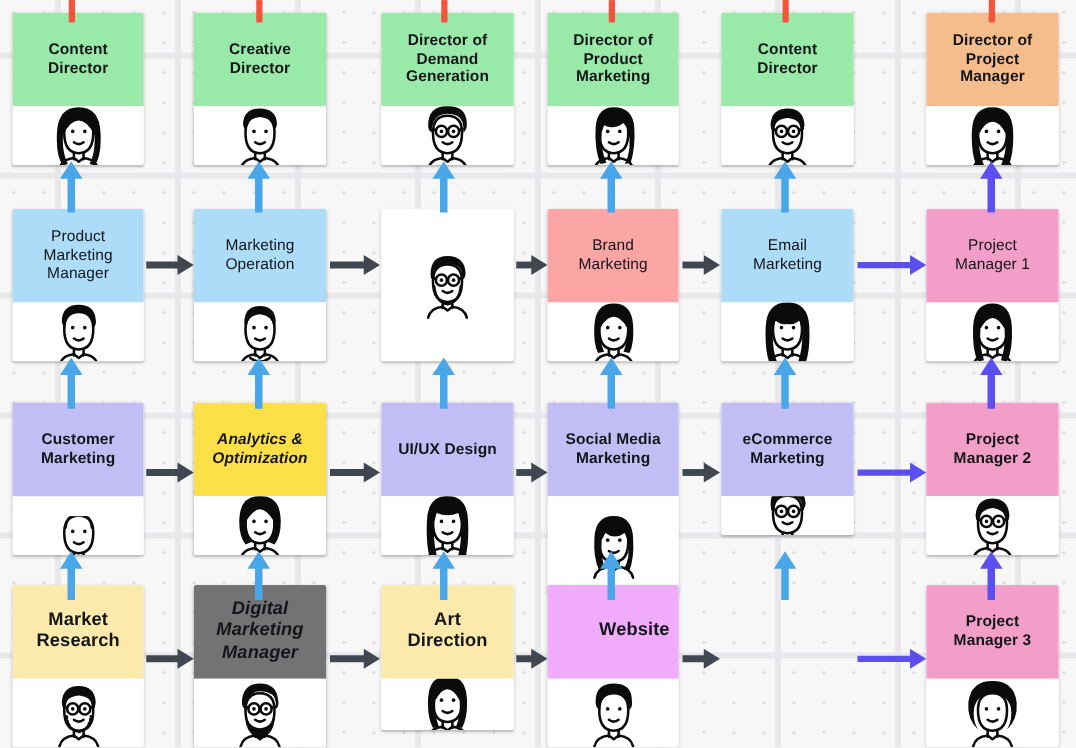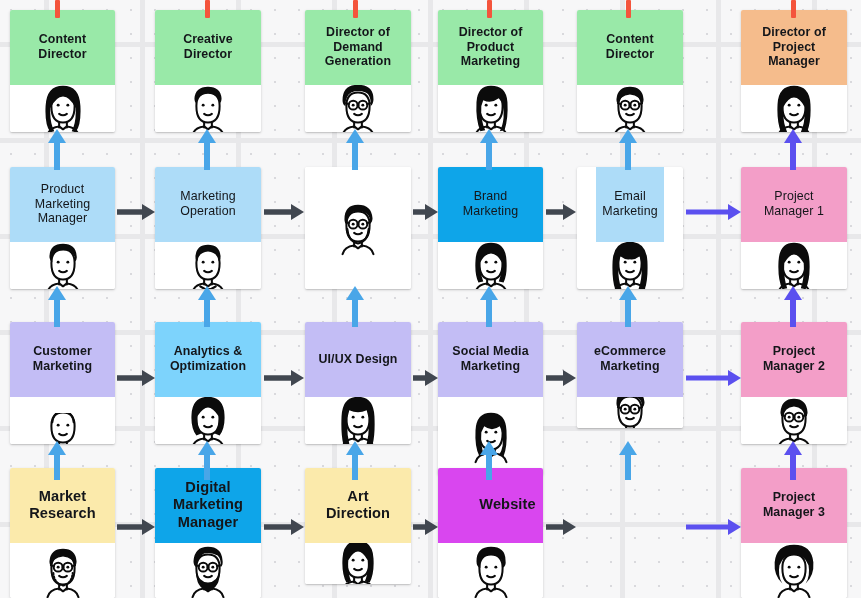--- a/index.html
+++ b/index.html
@@ -246,39 +246,39 @@
           <path stroke="#0b0b0b" fill="none" stroke-width="2.1" stroke-linecap="round" stroke-linejoin="round" d="M26 36 Q30 39 34 36"></path>
           <path fill="#0b0b0b" d="M30 7 Q16 7 16 22 Q16 27 19 27 Q19 16 26 14 Q33 12 39 16 Q43 19 42 27 Q45 25 45 21 Q44 7 30 7 Z"></path>
           <circle stroke="#0b0b0b" fill="none" stroke-width="2.1" stroke-linecap="round" stroke-linejoin="round" cx="25" cy="27" r="4.6"></circle>
           <circle stroke="#0b0b0b" fill="none" stroke-width="2.1" stroke-linecap="round" stroke-linejoin="round" cx="35" cy="27" r="4.6"></circle>
           <path stroke="#0b0b0b" fill="none" stroke-width="2.1" stroke-linecap="round" stroke-linejoin="round" d="M29.6 27 L30.4 27 M20.4 26 L17.5 25 M39.6 26 L42.5 25"></path>
           <path stroke="#0b0b0b" fill="none" stroke-width="2.1" stroke-linecap="round" stroke-linejoin="round" d="M19 32 Q20 45 30 47 Q40 45 41 32"></path>
   </svg>
       </div>
     </div>
     <div class="card t-md" style="left: 438px; top: 167px; width: 105px; height: 122px;">
-      <div class="head" style="background: #0ea5e9; height: 62px;">
+      <div class="head" style="background: #fca5a5; height: 62px;">
         <div>
           <span>Brand</span>
           <span>Marketing</span>
         </div>
       </div>
       <div class="body">
         <svg class="avatar" width="60" height="60" viewBox="0 0 60 62" aria-hidden="true">
      <path stroke="#0b0b0b" fill="none" stroke-width="2.1" stroke-linecap="round" stroke-linejoin="round" d="M14 58 Q16 50 26 49 L30 52 L34 49 Q44 50 46 58"></path>
           <path stroke="#0b0b0b" fill="none" stroke-width="2.1" stroke-linecap="round" stroke-linejoin="round" d="M26 45 L26 50 M34 45 L34 50"></path>
           <path stroke="#0b0b0b" fill="none" stroke-width="2.1" stroke-linecap="round" stroke-linejoin="round" d="M18 28 Q18 45 30 45 Q42 45 42 28 Q42 14 30 14 Q18 14 18 28 Z"></path>
           <circle cx="25" cy="27" r="1.5" fill="#0b0b0b"></circle>
           <circle cx="35" cy="27" r="1.5" fill="#0b0b0b"></circle>
           <path stroke="#0b0b0b" fill="none" stroke-width="2.1" stroke-linecap="round" stroke-linejoin="round" d="M26 36 Q30 39 34 36"></path>
           <path fill="#0b0b0b" d="M30 7 Q15 7 14 25 Q13 40 17 48 L22 47 Q18 38 19 27 Q24 18 30 18 Q36 18 41 27 Q42 38 38 47 L43 48 Q47 40 46 25 Q45 7 30 7 Z"></path>
   </svg>
       </div>
     </div>
-    <div class="card t-md" style="left: 577px; top: 167px; width: 106px; height: 122px; align-items: center;">
+    <div class="card t-md" style="left: 577px; top: 167px; width: 106px; height: 122px;">
       <div class="head" style="background: rgb(173, 220, 248); height: 62px;">
         <div>
           <span>Email</span>
           <span>Marketing</span>
         </div>
       </div>
       <div class="body">
         <svg class="avatar" width="60" height="60" viewBox="0 0 60 62" aria-hidden="true">
      <path stroke="#0b0b0b" fill="none" stroke-width="2.1" stroke-linecap="round" stroke-linejoin="round" d="M14 58 Q16 50 26 49 L30 52 L34 49 Q44 50 46 58"></path>
           <path stroke="#0b0b0b" fill="none" stroke-width="2.1" stroke-linecap="round" stroke-linejoin="round" d="M26 45 L26 50 M34 45 L34 50"></path>
@@ -323,21 +323,21 @@
           <path stroke="#0b0b0b" fill="none" stroke-width="2.1" stroke-linecap="round" stroke-linejoin="round" d="M18 28 Q18 45 30 45 Q42 45 42 28 Q42 14 30 14 Q18 14 18 28 Z"></path>
           <circle cx="25" cy="27" r="1.5" fill="#0b0b0b"></circle>
           <circle cx="35" cy="27" r="1.5" fill="#0b0b0b"></circle>
           <path stroke="#0b0b0b" fill="none" stroke-width="2.1" stroke-linecap="round" stroke-linejoin="round" d="M26 36 Q30 39 34 36"></path>
           <path stroke="#0b0b0b" fill="none" stroke-width="2.1" stroke-linecap="round" stroke-linejoin="round" d="M19 24 Q20 13 30 13 Q40 13 41 24"></path>
           <path stroke="#0b0b0b" fill="none" stroke-width="2.1" stroke-linecap="round" stroke-linejoin="round" d="M13 59 Q15 50 25 48 L30 53 L35 48 Q45 50 47 59"></path>
   </svg>
       </div>
     </div>
     <div class="card t-sm" style="left: 155px; top: 322px; width: 106px; height: 122px;">
-      <div class="head" style="background: #7dd3fc; height: 62px;">
+      <div class="head" style="background: #fde047; height: 62px; font-style: italic;">
         <div>
           <span>Analytics &amp;</span>
           <span>Optimization</span>
         </div>
       </div>
       <div class="body">
         <svg class="avatar" width="60" height="60" viewBox="0 0 60 62" aria-hidden="true">
      <path stroke="#0b0b0b" fill="none" stroke-width="2.1" stroke-linecap="round" stroke-linejoin="round" d="M14 58 Q16 50 26 49 L30 52 L34 49 Q44 50 46 58"></path>
           <path stroke="#0b0b0b" fill="none" stroke-width="2.1" stroke-linecap="round" stroke-linejoin="round" d="M26 45 L26 50 M34 45 L34 50"></path>
           <path stroke="#0b0b0b" fill="none" stroke-width="2.1" stroke-linecap="round" stroke-linejoin="round" d="M18 28 Q18 45 30 45 Q42 45 42 28 Q42 14 30 14 Q18 14 18 28 Z"></path>
@@ -446,21 +446,21 @@
           <path stroke="#0b0b0b" fill="none" stroke-width="2.1" stroke-linecap="round" stroke-linejoin="round" d="M26 36 Q30 39 34 36"></path>
           <path fill="#0b0b0b" d="M30 8 Q17 8 16 21 Q16 25 18 26 Q19 17 30 16 Q41 17 42 26 Q44 25 44 21 Q43 8 30 8 Z"></path>
           <circle stroke="#0b0b0b" fill="none" stroke-width="2.1" stroke-linecap="round" stroke-linejoin="round" cx="25" cy="27" r="4.6"></circle>
           <circle stroke="#0b0b0b" fill="none" stroke-width="2.1" stroke-linecap="round" stroke-linejoin="round" cx="35" cy="27" r="4.6"></circle>
           <path stroke="#0b0b0b" fill="none" stroke-width="2.1" stroke-linecap="round" stroke-linejoin="round" d="M29.6 27 L30.4 27 M20.4 26 L17.5 25 M39.6 26 L42.5 25"></path>
           <path stroke="#0b0b0b" fill="none" stroke-width="2.1" stroke-linecap="round" stroke-linejoin="round" stroke-dasharray="1.5 2" d="M20 33 Q21 44 30 46 Q39 44 40 33"></path>
   </svg>
       </div>
     </div>
     <div class="card t-lg" style="left: 155px; top: 468px; width: 106px; height: 130px;">
-      <div class="head" style="background: #0ea5e9; height: 62px;">
+      <div class="head" style="background: #737373; height: 62px; font-style: italic;">
         <div>
           <span>Digital</span>
           <span>Marketing</span>
           <span>Manager</span>
         </div>
       </div>
       <div class="body">
         <svg class="avatar" width="60" height="60" viewBox="0 0 60 62" aria-hidden="true">
      <path stroke="#0b0b0b" fill="none" stroke-width="2.1" stroke-linecap="round" stroke-linejoin="round" d="M14 58 Q16 50 26 49 L30 52 L34 49 Q44 50 46 58"></path>
           <path stroke="#0b0b0b" fill="none" stroke-width="2.1" stroke-linecap="round" stroke-linejoin="round" d="M26 45 L26 50 M34 45 L34 50"></path>
@@ -489,21 +489,21 @@
           <path stroke="#0b0b0b" fill="none" stroke-width="2.1" stroke-linecap="round" stroke-linejoin="round" d="M26 45 L26 50 M34 45 L34 50"></path>
           <path stroke="#0b0b0b" fill="none" stroke-width="2.1" stroke-linecap="round" stroke-linejoin="round" d="M18 28 Q18 45 30 45 Q42 45 42 28 Q42 14 30 14 Q18 14 18 28 Z"></path>
           <circle cx="25" cy="27" r="1.5" fill="#0b0b0b"></circle>
           <circle cx="35" cy="27" r="1.5" fill="#0b0b0b"></circle>
           <path stroke="#0b0b0b" fill="none" stroke-width="2.1" stroke-linecap="round" stroke-linejoin="round" d="M26 36 Q30 39 34 36"></path>
           <path fill="#0b0b0b" d="M30 7 Q15 7 14 25 Q13 41 18 50 L23 49 Q19 40 20 27 Q25 18 30 18 Q35 18 40 27 Q41 40 37 49 L42 50 Q47 41 46 25 Q45 7 30 7 Z"></path>
   </svg>
       </div>
     </div>
     <div class="card t-lg" style="left: 438px; top: 468px; width: 105px; height: 130px;">
-      <div class="head" style="background: #d946ef; height: 62px; padding-left: 40px;">
+      <div class="head" style="background: #f0abfc; height: 62px; padding-left: 40px;">
         <div>
           <span>Website</span>
         </div>
       </div>
       <div class="body">
         <svg class="avatar" width="60" height="60" viewBox="0 0 60 62" aria-hidden="true">
      <path stroke="#0b0b0b" fill="none" stroke-width="2.1" stroke-linecap="round" stroke-linejoin="round" d="M14 58 Q16 50 26 49 L30 52 L34 49 Q44 50 46 58"></path>
           <path stroke="#0b0b0b" fill="none" stroke-width="2.1" stroke-linecap="round" stroke-linejoin="round" d="M26 45 L26 50 M34 45 L34 50"></path>
           <path stroke="#0b0b0b" fill="none" stroke-width="2.1" stroke-linecap="round" stroke-linejoin="round" d="M18 28 Q18 45 30 45 Q42 45 42 28 Q42 14 30 14 Q18 14 18 28 Z"></path>
           <circle cx="25" cy="27" r="1.5" fill="#0b0b0b"></circle>

